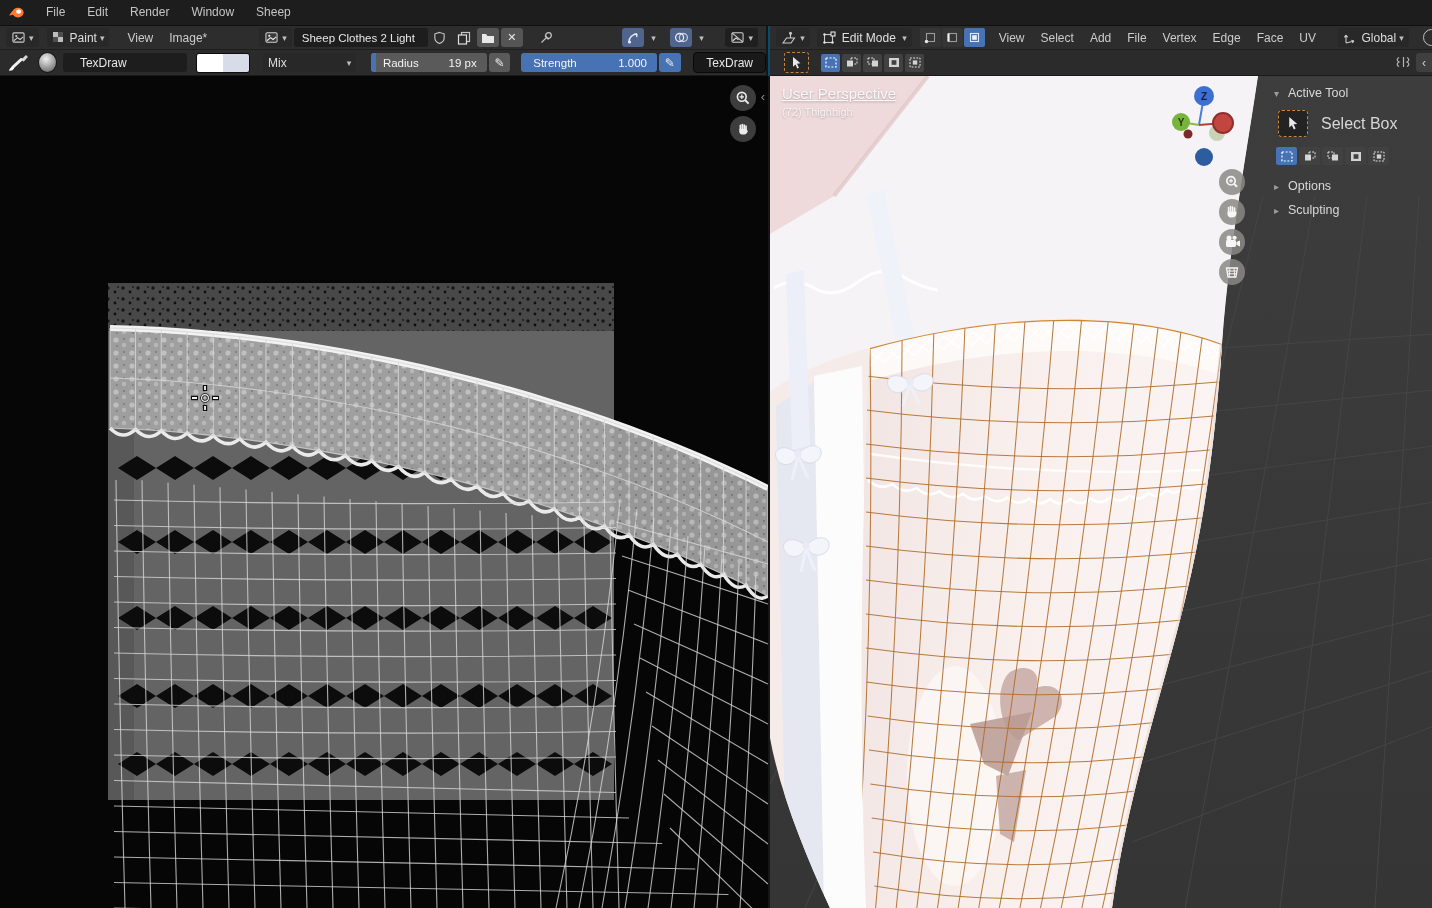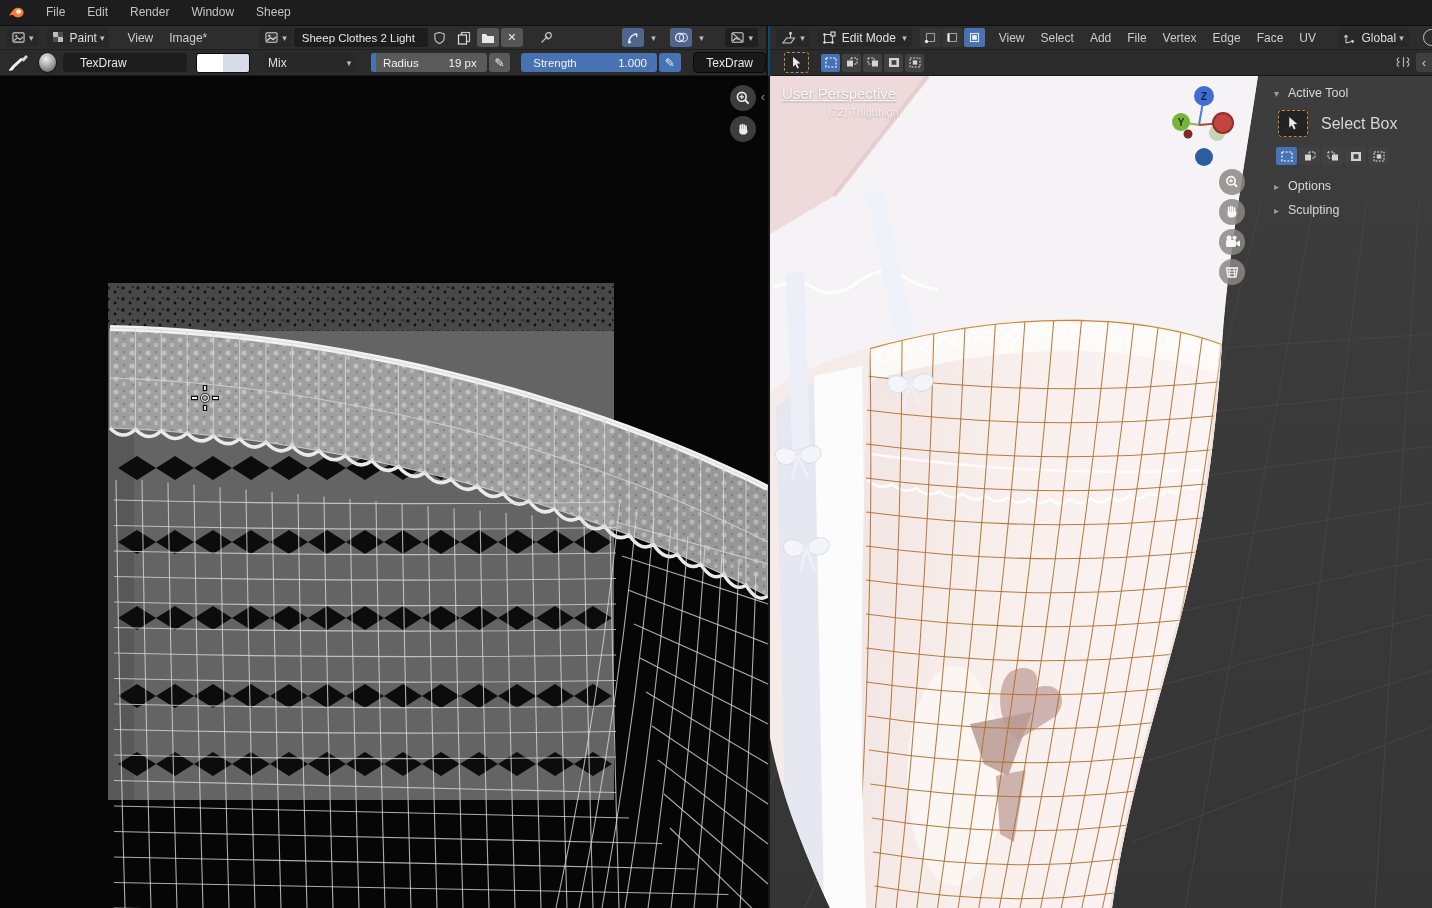--- a/index.html
+++ b/index.html
@@ -49,21 +49,21 @@
   .selbtn.on{background:#4772b3;}
   
   #canvases{position:absolute;left:0;top:76px;width:1432px;height:832px;}
   #ie-canvas{position:absolute;left:0;top:0;width:768px;height:832px;background:#060606;overflow:hidden;}
   #vp-canvas{position:absolute;left:768px;top:0;width:664px;height:832px;overflow:hidden;border-left:2px solid #161616;box-sizing:content-box;}
   .navbtn{position:absolute;width:26px;height:26px;border-radius:50%;display:flex;align-items:center;justify-content:center;}
   .ienav{background:#3d3d3d;}
   .collapse{position:absolute;color:#8d8d8d;font-size:13px;}
   #vp-text{position:absolute;left:12px;top:8px;line-height:19px;pointer-events:none;}
   #vp-text .l1{color:rgba(255,255,255,.88);font-size:15px;text-shadow:0 1px 2px rgba(60,50,50,.35);text-decoration:underline;}
-  #vp-text .l2{color:rgba(255,255,255,.75);font-size:11px;text-shadow:0 1px 2px rgba(60,50,50,.3);margin-left:46px;}
+  #vp-text .l2{color:rgba(255,255,255,.75);font-size:11px;text-shadow:0 1px 2px rgba(60,50,50,.3);}
   
   #sidebar{position:absolute;right:0;top:0;width:170px;padding:10px 0 0 10px;box-sizing:border-box;}
   .prow{display:flex;align-items:center;margin-bottom:10px;color:#d8d8d8;font-size:12.5px;}
   .chev{color:#9b9b9b;font-size:10px;width:14px;display:inline-block;}
   .toolrow2{display:flex;align-items:center;margin:2px 0 10px 4px;}
   .toolbig2{width:30px;height:27px;background:#232323;border:1.5px dashed #c8873c;border-radius:4px;display:flex;align-items:center;justify-content:center;box-sizing:border-box;}
   .toolname{margin-left:13px;color:#d6d6d6;font-size:16px;}
   #sb-modes{margin:0 0 14px 2px;}
   .uvg path,.uvg line{stroke:#d6d6d6;stroke-width:1.1;fill:none;opacity:.8;}
   .wline{stroke:#b06e2c;stroke-width:1.05;fill:none;opacity:.9;}

